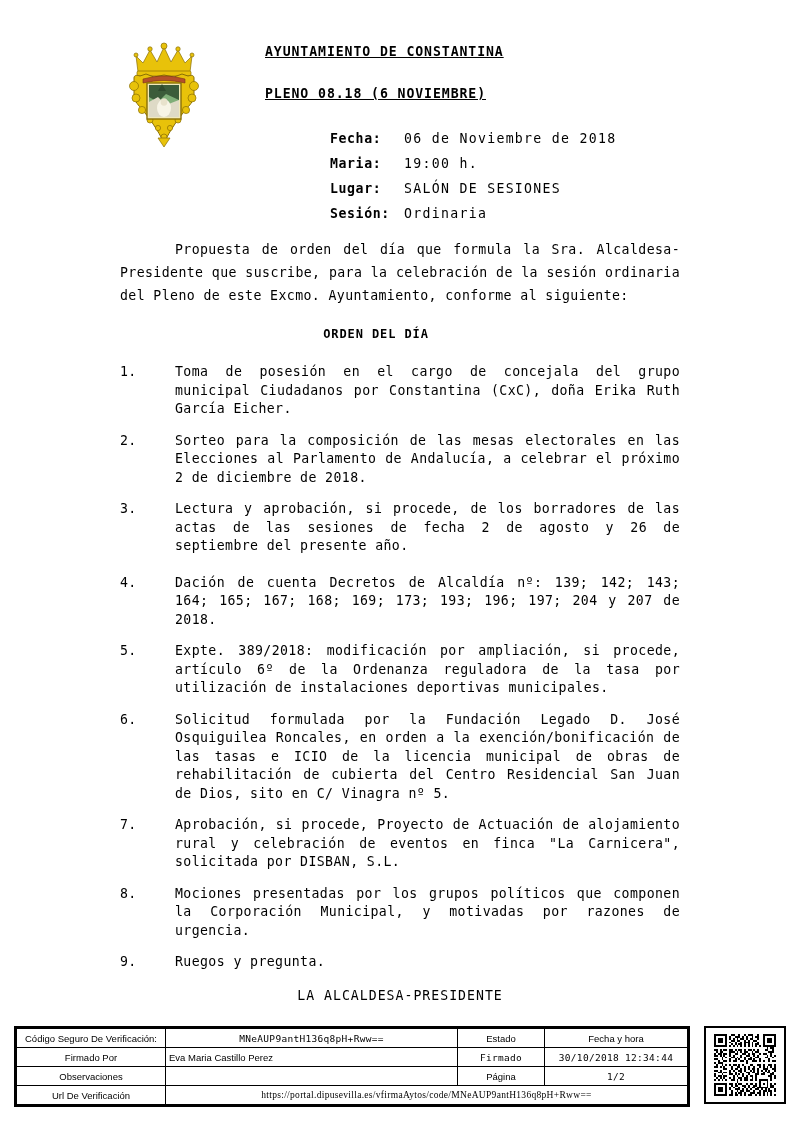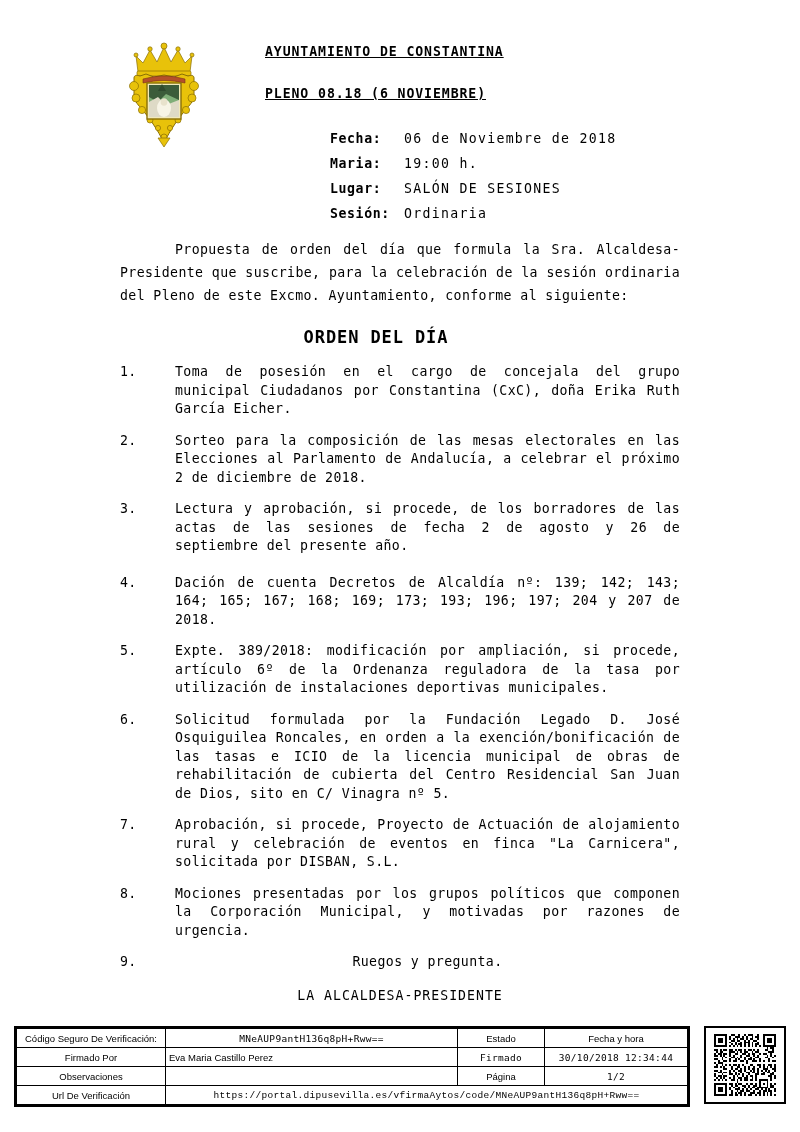--- a/index.html
+++ b/index.html
@@ -91,21 +91,21 @@
     letter-spacing: 0.4px;
   }
 
   
   .agenda-heading {
     position: absolute;
     left: 0;
     top: 327px;
     width: 752px;
     text-align: center;
-    font-size: 17px;
+    font-size: 12px;
     font-weight: bold;
     letter-spacing: 0.9px;
   }
 
   
   .agenda {
     position: absolute;
     left: 120px;
     top: 363px;
     width: 560px;
@@ -122,21 +122,21 @@
     line-height: 18.5px;
     letter-spacing: 0.4px;
   }
   .agenda-text {
     flex: 1 1 auto;
     font-size: 13.2px;
     line-height: 18.5px;
     text-align: justify;
     letter-spacing: 0.4px;
   }
-  .agenda-text.nojust { text-align: center; }
+  .agenda-text.nojust { text-align: left; }
 
   
   .signature {
     position: absolute;
     left: 0;
     top: 988px;
     width: 800px;
     text-align: center;
     font-size: 13.2px;
     letter-spacing: 1px;
@@ -187,21 +187,21 @@
   td.val-left {
     text-align: left;
     padding-left: 5px;
     font-size: 9.5px;
   }
   td.col-estado { width: 80px; }
   td.col-fecha  { width: 136px; }
   td.url-cell {
     height: 30px;
     text-align: center;
-    font-family: Liberation Mono, monospace;
+    font-family: Liberation Serif, serif;
     font-size: 8.6px;
     letter-spacing: 0.3px;
     vertical-align: top;
     padding-top: 5px;
   }
   .qr-box {
     margin-left: 14px;
     width: 82px;
     height: 78px;
     border: 2px solid #000;

